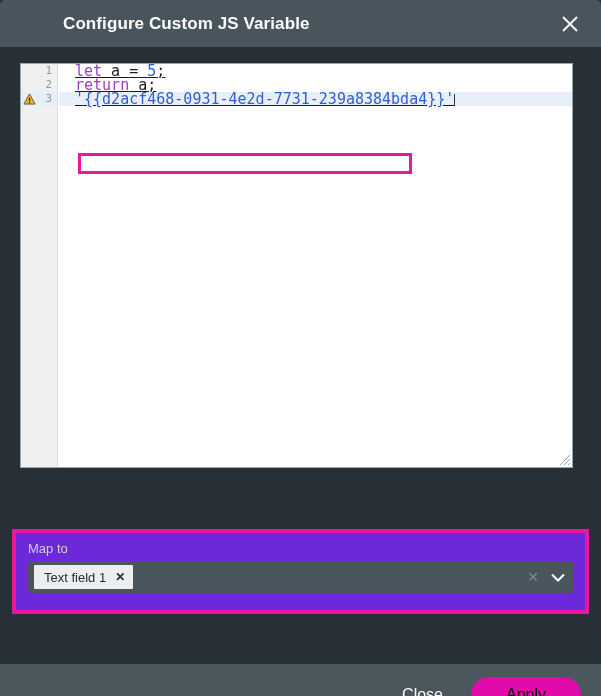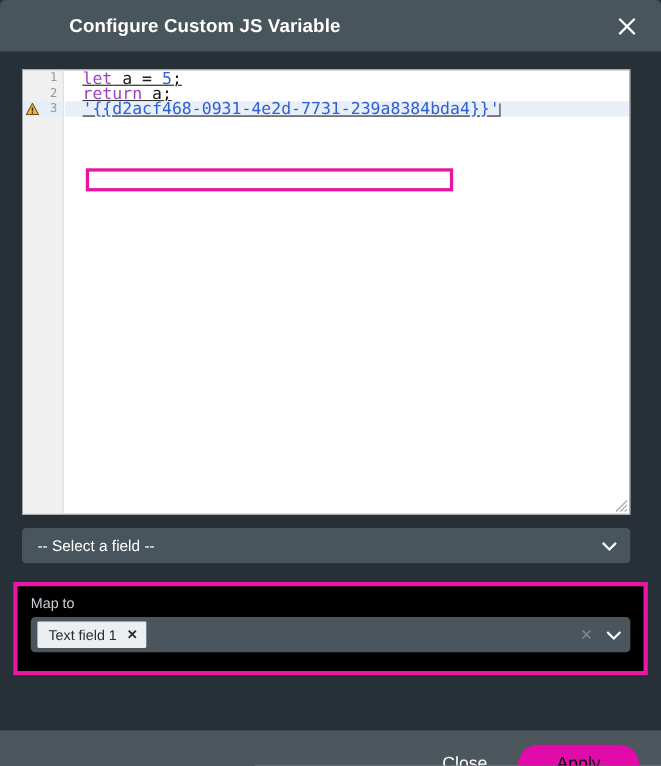--- a/index.html
+++ b/index.html
@@ -170,21 +170,21 @@
   .chev { width: 14px; height: 9px; display: block; }
 
   
   .mapto-panel {
     position: absolute;
     left: 12px;
     top: 482px;
     width: 577px;
     height: 85px;
     border: 4px solid #e5189f;
-    background: #000000;
+    background: #6d28d9;
     box-sizing: border-box;
   }
   .mapto-label {
     position: absolute;
     left: 12px;
     top: 8px;
     color: #c9d0d6;
     font-size: 13px;
   }
   .mapto-control {
@@ -302,26 +302,20 @@
 
     <div class="hl-line3"></div>
 
     <svg class="resize-grip" viewBox="0 0 14 14">
       <line x1="13" y1="3" x2="3" y2="13" stroke="#9aa4ab" stroke-width="1"></line>
       <line x1="13" y1="7" x2="7" y2="13" stroke="#9aa4ab" stroke-width="1"></line>
       <line x1="13" y1="11" x2="11" y2="13" stroke="#9aa4ab" stroke-width="1"></line>
     </svg>
   </div>
 
-  <div class="select-field">
-    <span class="select-field-label">-- Select a field --</span>
-    <svg class="chev" viewBox="0 0 14 9">
-      <polyline points="1,1.5 7,7.5 13,1.5" fill="none" stroke="#ffffff" stroke-width="2"></polyline>
-    </svg>
-  </div>
 
   <div class="mapto-panel">
     <div class="mapto-label">Map to</div>
     <div class="mapto-control">
       <span class="tag">
         <span>Text field 1</span>
         <span class="tag-x">✕</span>
       </span>
       <span class="mapto-spacer"></span>
       <span class="clear-x">✕</span>

